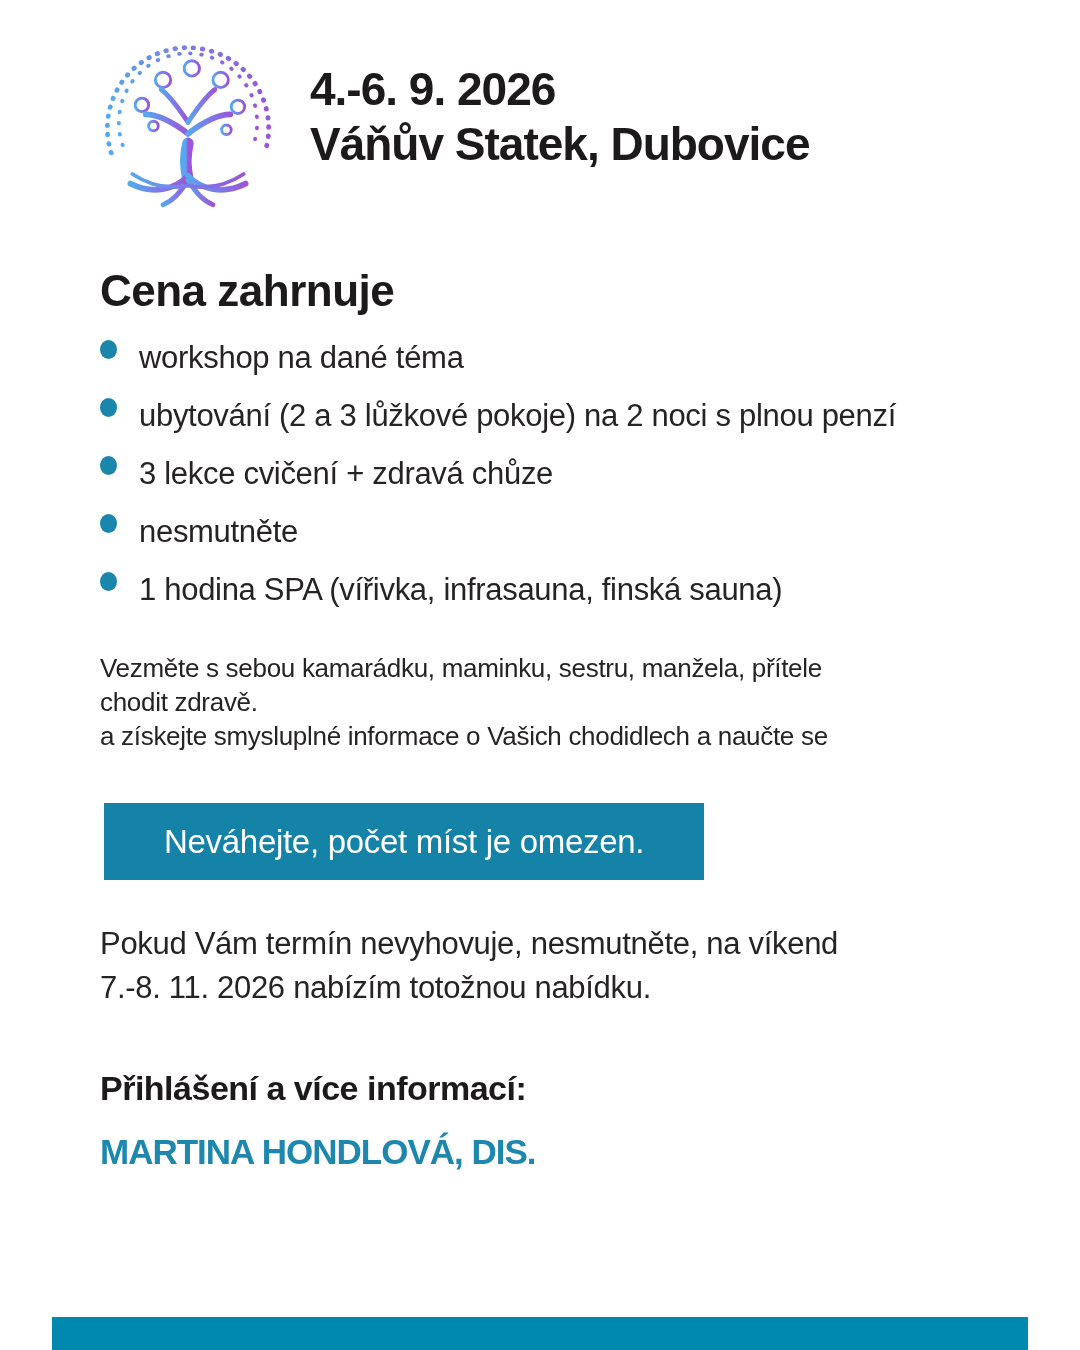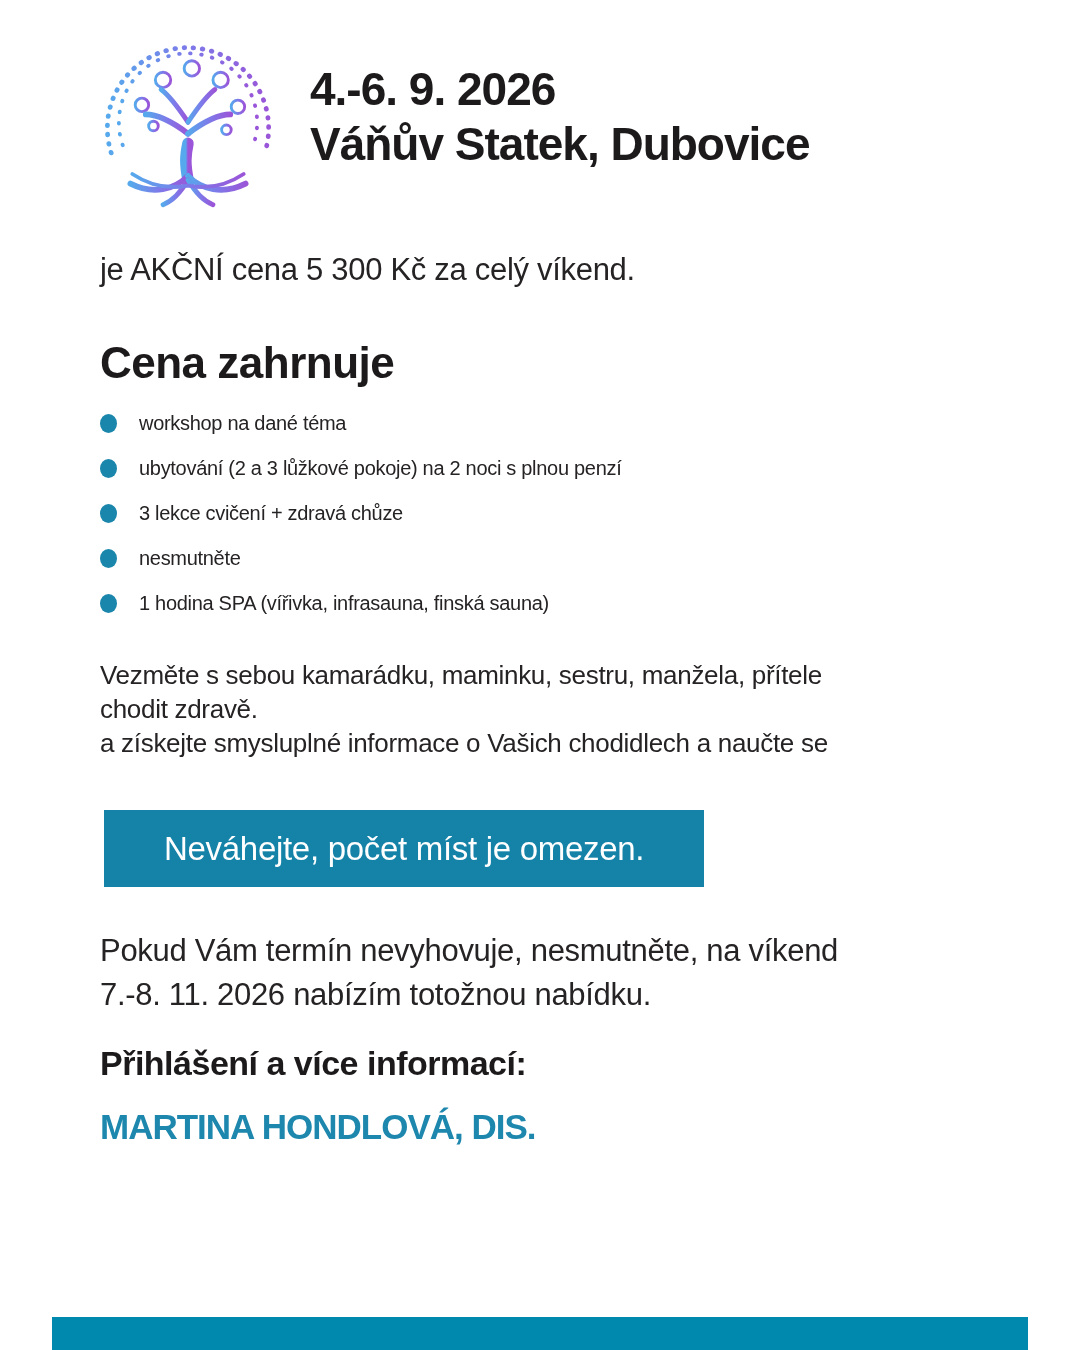--- a/index.html
+++ b/index.html
@@ -18,38 +18,38 @@
     line-height:1.2; color:#1d1a1b;
   }
   
   .content { padding:0 48px; }
   .intro { margin-top:24px; font-size:31px; line-height:1.55; letter-spacing:-0.3px; color:#262324; }
   .section-heading {
     margin-top:44px; font-size:44px; font-weight:800; letter-spacing:-0.5px; color:#1d1a1b;
   }
   ul.includes { list-style:none; margin-top:24px; }
   ul.includes li {
-    display:flex; align-items:center; margin-bottom:22px;
-    font-size:20px; letter-spacing:-0.3px; color:#262324;
+    display:flex; margin-bottom:22px;
+    font-size:31px; letter-spacing:-0.3px; color:#262324;
   }
   .dot {
     width:17px; height:19px; border-radius:50%;
     background:#1a86ab; margin-right:22px; flex:0 0 auto;
   }
   .invite { margin-top:44px; font-size:26px; line-height:1.3; letter-spacing:-0.3px; color:#262324; }
   .banner {
     display:inline-block; margin-top:50px; margin-left:4px;
     background:#1583a8; color:#ffffff;
     font-size:33px; letter-spacing:-0.3px;
     padding:0 60px; height:77px; line-height:77px;
   }
   .alt-date { margin-top:42px; font-size:31px; line-height:1.4; letter-spacing:-0.3px; color:#262324; }
   
   .contact-heading {
-    margin-top:28px; font-size:34px; font-weight:800; letter-spacing:-0.5px; color:#1d1a1b;
+    margin-top:60px; font-size:34px; font-weight:800; letter-spacing:-0.5px; color:#1d1a1b;
   }
   .contact-name {
     margin-top:24px; font-size:35px; font-weight:800; letter-spacing:-1px; color:#1e87ad;
   }
   
   .bottom-bar {
     position:absolute; left:0; bottom:0; width:100%; height:33px; background:#0089ae;
   }
 </style>
 </head>
@@ -93,21 +93,20 @@
     </div>
     <div class="title-block">
       <div class="title-line">4.-6. 9. 2026</div>
       <div class="title-line">Váňův Statek, Dubovice</div>
     </div>
   </header>
 
   <div class="content">
 
     <div class="intro">
-      <div>je AKČNÍ cena 5 300 Kč za celý víkend.</div>
     </div>
 
     <div class="section-heading">Cena zahrnuje</div>
     <ul class="includes">
       <li>
         <span class="dot"></span>
         <span>workshop na dané téma</span>
       </li>
       <li>
         <span class="dot"></span>

